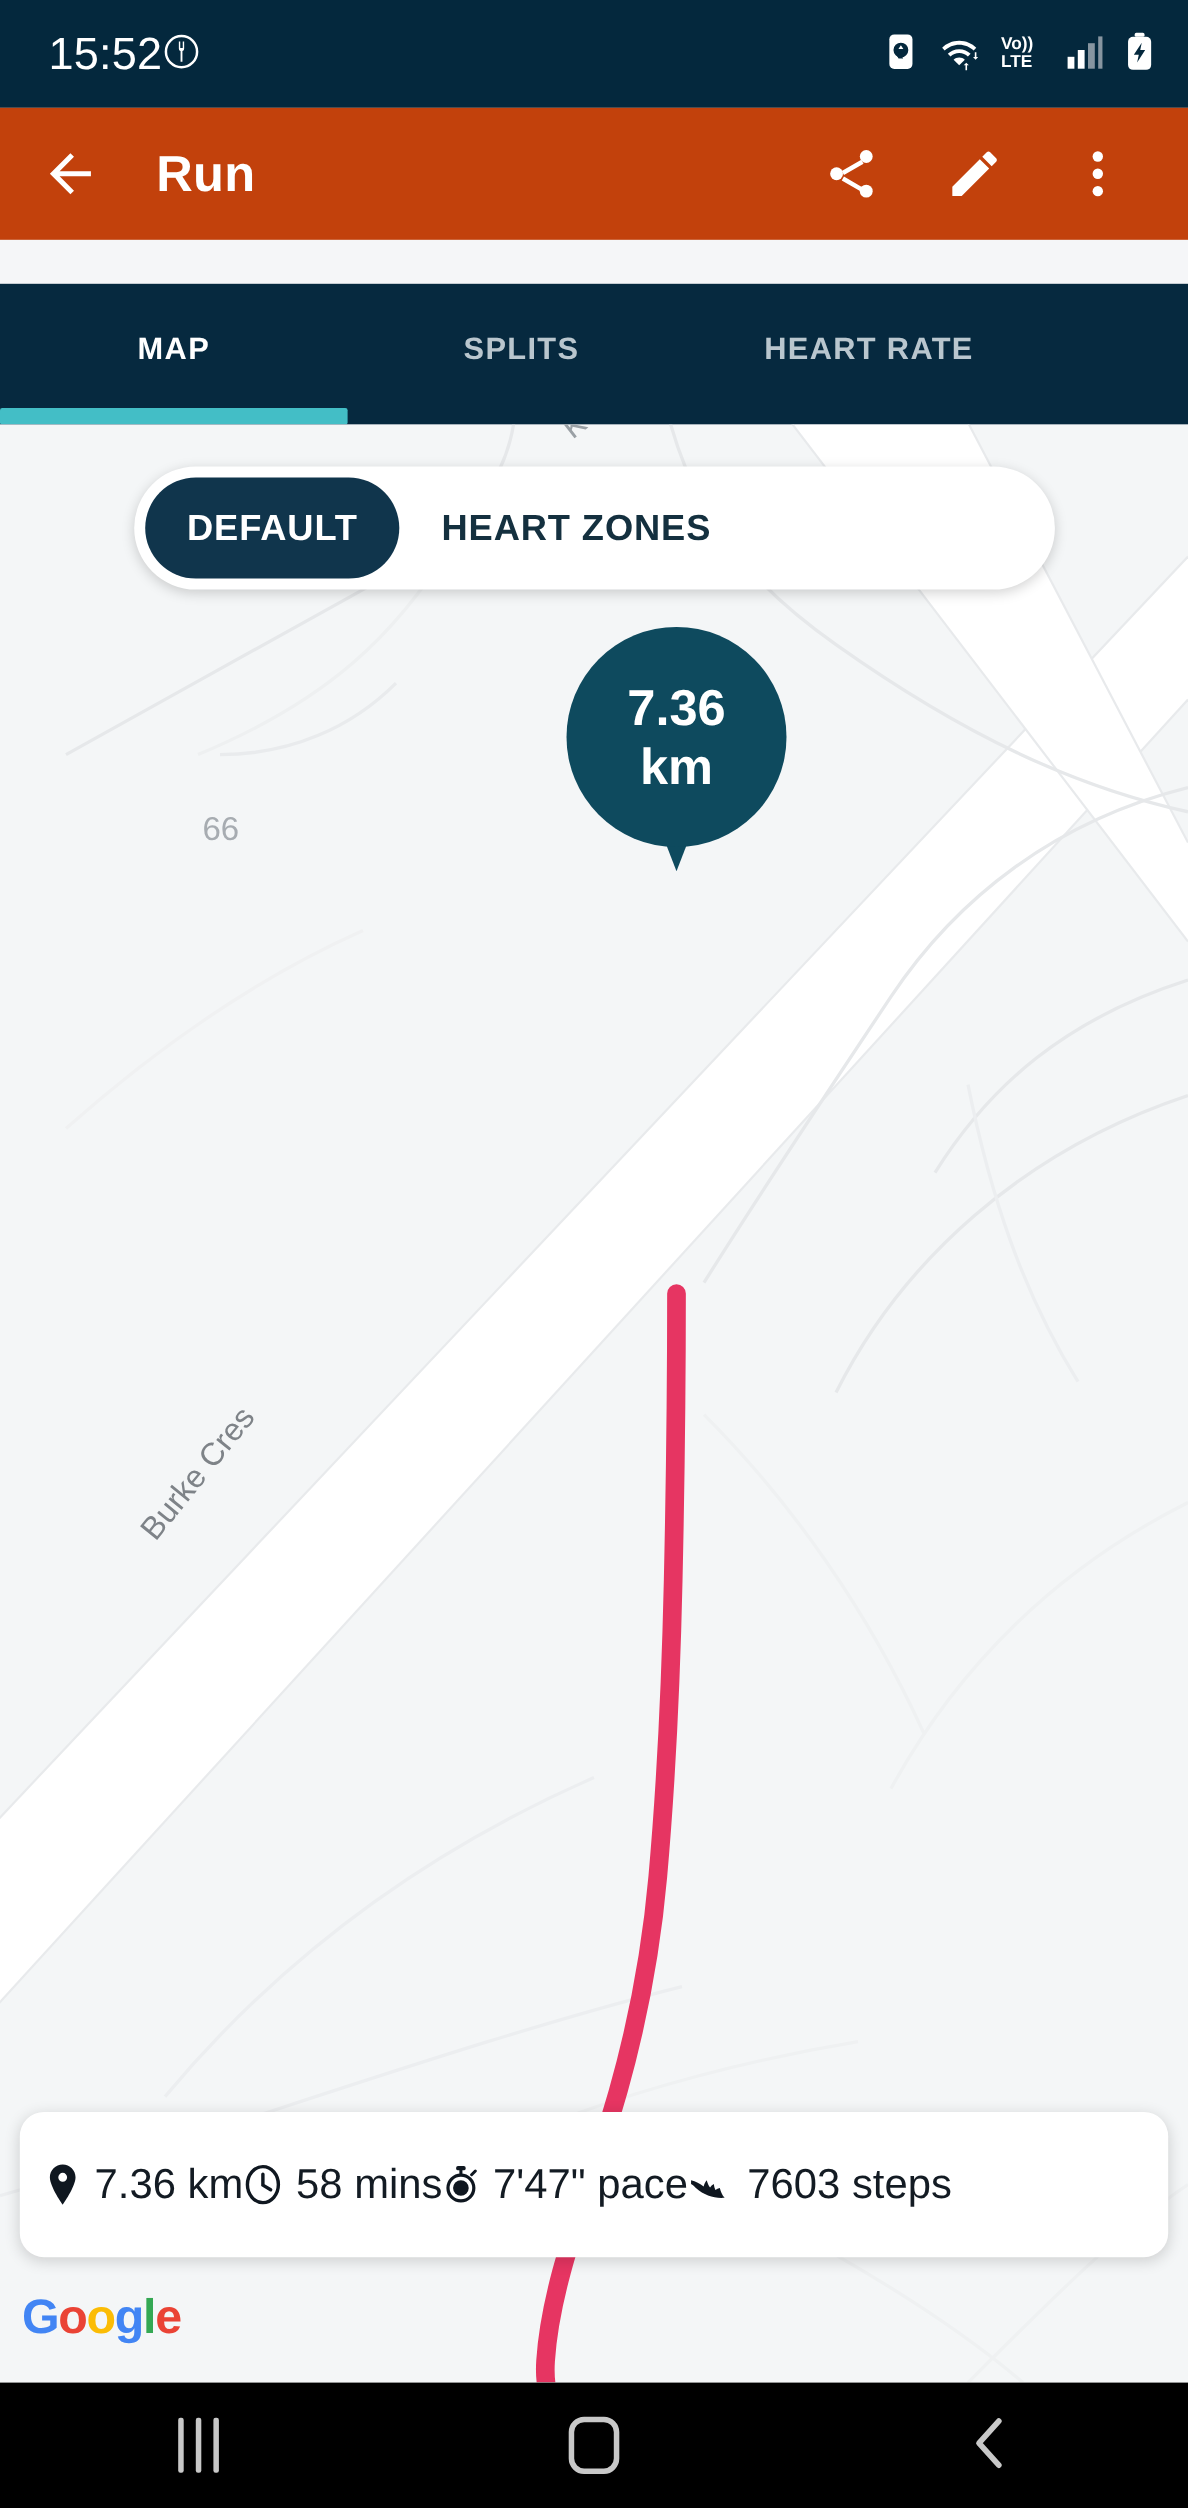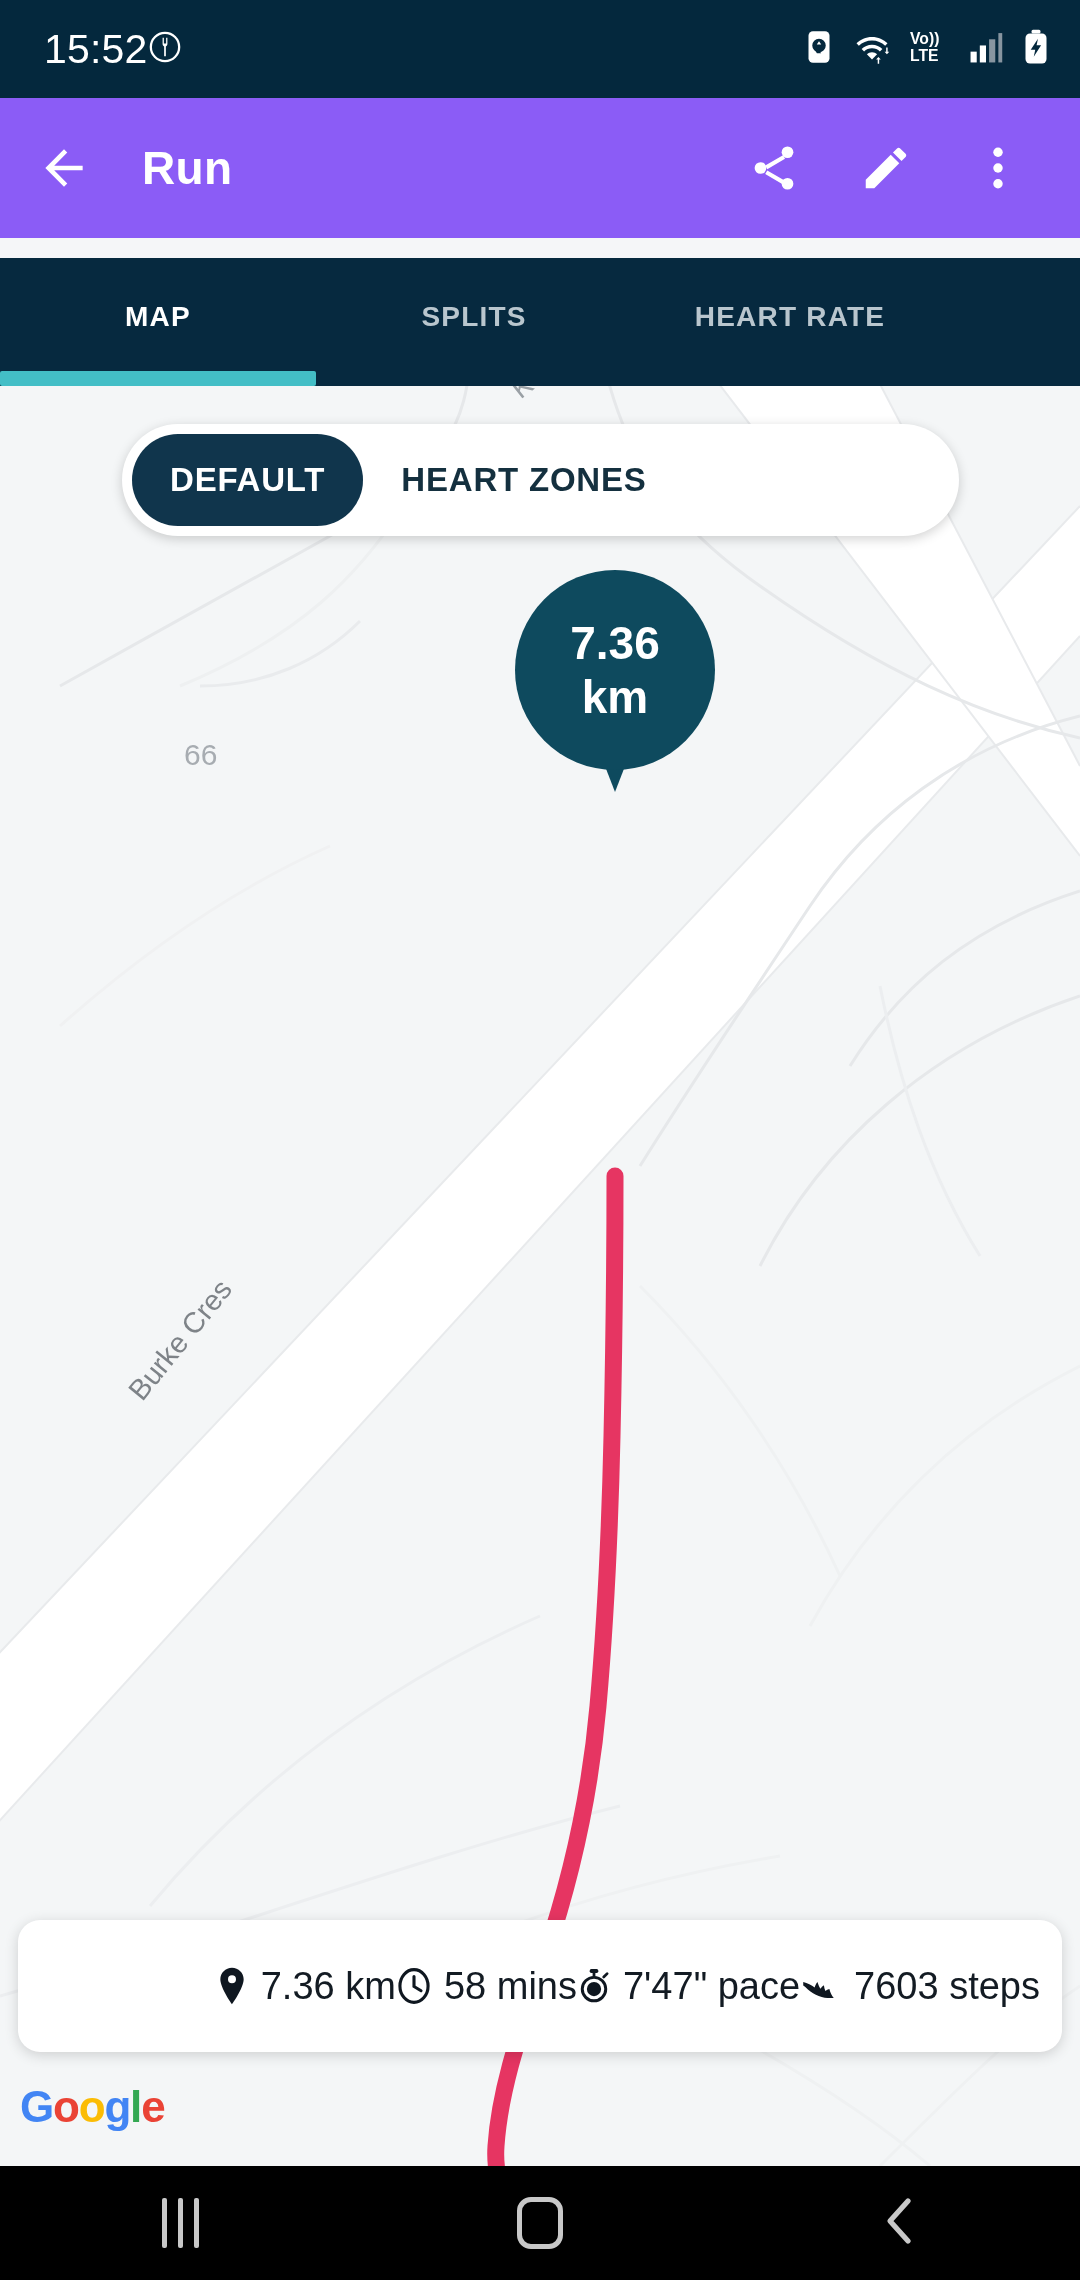--- a/index.html
+++ b/index.html
@@ -17,22 +17,22 @@
     display:flex; align-items:center; justify-content:space-between;
     padding:0 30px 0 44px;
   }
   .sb-left{ display:flex; align-items:center; }
   .sb-time{ font-size:41px; font-weight:400; letter-spacing:.2px; color:#ffffff; }
   .sb-right{ display:flex; align-items:center; gap:19px; }
   .sb-ico{ display:block; }
 
   
   .appbar{
-    position:absolute; top:98px; left:0; width:1080px; height:140px;
-    background:#8b5cf6; display:flex; align-items:center; padding:0 36px;
+    position:absolute; top:98px; left:0; width:1080px; height:120px;
+    background:#c2410c; display:flex; align-items:center; padding:0 36px;
   }
   .appbar-title{
     color:#fff; font-size:46px; font-weight:700; margin-left:50px; letter-spacing:.3px;
   }
   .appbar-spacer{ flex:1; }
   .appbar-actions{ display:flex; align-items:center; gap:56px; padding-right:18px; }
   .ab-btn{ width:56px; height:56px; display:flex; align-items:center; justify-content:center; cursor:pointer;}
 
   
   .tabs{
@@ -96,21 +96,21 @@
   .balloon .bl2{ font-size:46px; font-weight:700; line-height:54px; }
   .balloon .tail{
     position:absolute; left:76px; top:160px; width:48px; height:62px;
     background:#0e4a5e; clip-path:polygon(0 0, 100% 0, 50% 100%);
   }
 
   
   .statsbar{
     position:absolute; left:18px; top:1920px; width:1044px; height:132px;
     background:#ffffff; border-radius:22px; box-shadow:0 3px 14px rgba(0,0,0,.16);
-    display:flex; align-items:center; justify-content:flex-end; padding:0 22px;
+    display:flex; align-items:center; justify-content:flex-start; padding:0 22px;
   }
   .stat{ display:flex; align-items:center; gap:12px; color:#101820; }
   .stat-val{ font-size:38px; font-weight:400; color:#131b23; white-space:nowrap; }
   .stat-ico{ display:flex; align-items:center; justify-content:center; }
 
   
   .glogo{
     position:absolute; left:20px; top:2082px; font-size:44px; font-weight:700;
     letter-spacing:-1.2px; font-family:"Liberation Sans", sans-serif;
   }

